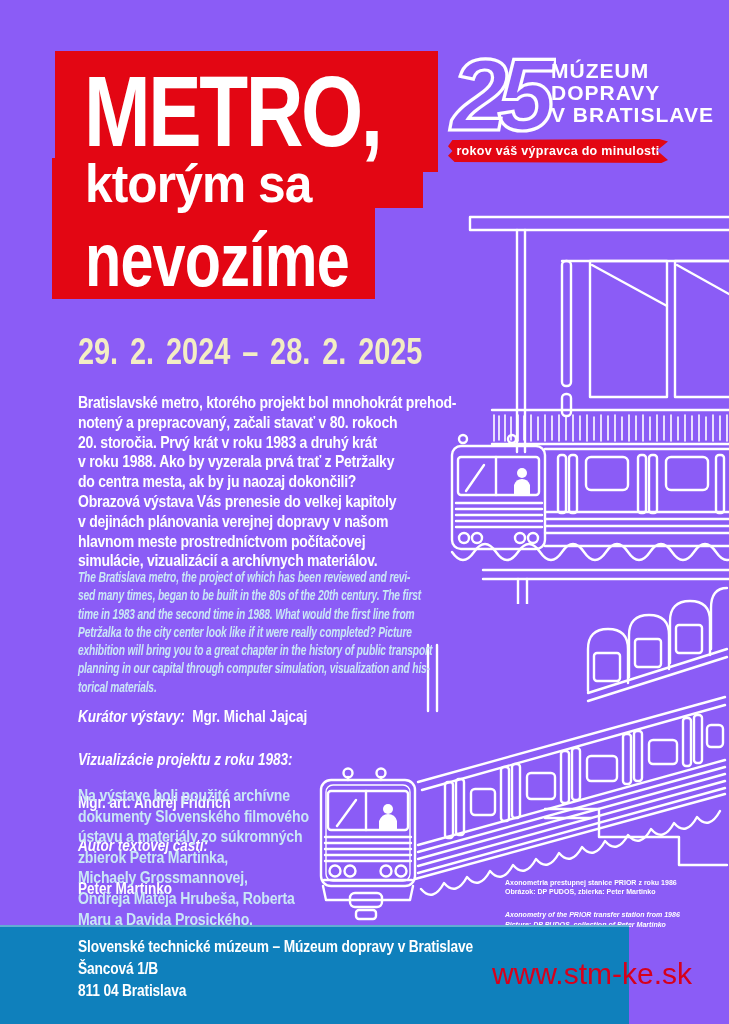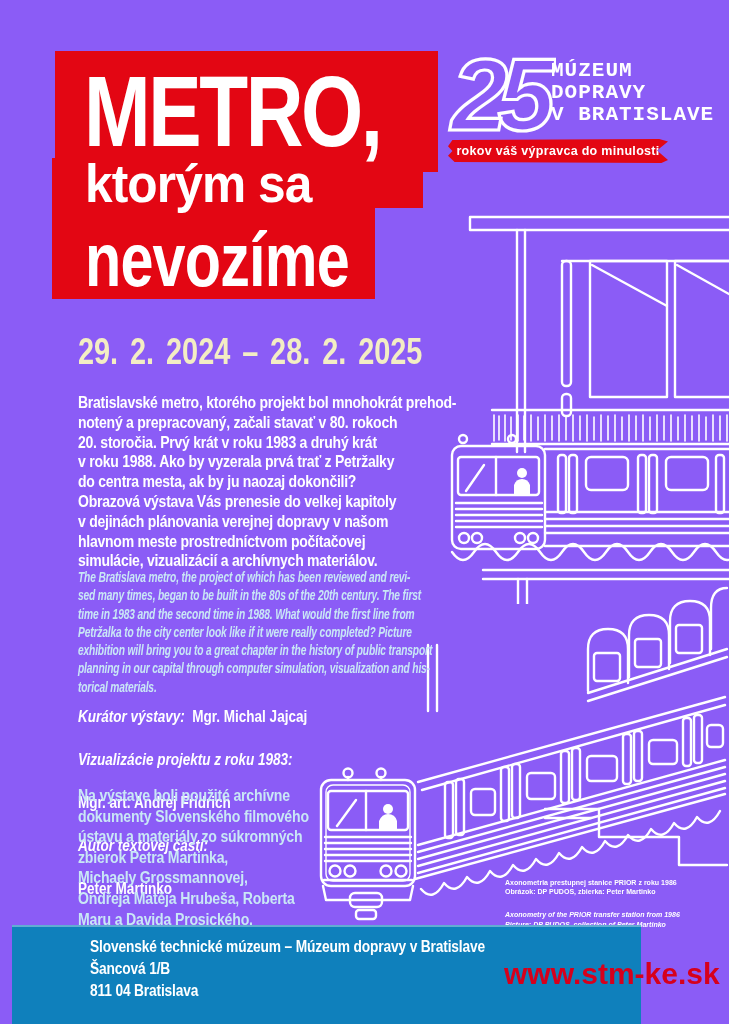--- a/index.html
+++ b/index.html
@@ -12,21 +12,21 @@
   
   .redblock{position:absolute; background:#E30613;}
   .title-line{position:absolute; color:#fff; font-weight:900; white-space:nowrap;
     transform-origin:left top;}
   .t1{left:84px; top:51px; font-size:100px; line-height:121px; letter-spacing:-3px; transform:scaleX(.80);}
   .t2{left:85px; top:158px; font-size:54px;  line-height:50px;  letter-spacing:-1px; transform:scaleX(.92);}
   .t3{left:85px; top:214px; font-size:76px;  line-height:91px;  letter-spacing:-1px; transform:scaleX(.78);}
   
   .logo-num{position:absolute; left:440px; top:48px; width:116px; height:96px;}
   .logo-org{position:absolute; left:551px; top:60px; color:#fff; font-size:21px;
-    line-height:22px; font-weight:700; letter-spacing:1px; white-space:pre-line;font-family:Liberation Mono, monospace;}
+    line-height:22px; font-weight:700; letter-spacing:1px; white-space:pre-line;}
   .ribbon{position:absolute; left:448px; top:139px; width:220px; height:24px; background:#E30613;
     clip-path:polygon(0 30%,2% 4%,96% 0,100% 10%,95% 48%,100% 88%,97% 100%,3% 96%,0 70%,2% 50%);
     display:flex; align-items:center; justify-content:center;}
   .ribbon span{color:#fff; font-size:12.5px; font-weight:700; letter-spacing:.3px; white-space:nowrap;}
   
   .date{position:absolute; left:78px; top:333px; color:#F3EDC4; font-size:37px; line-height:37px;
     font-weight:800; white-space:nowrap; word-spacing:5px; transform:scaleX(.78); transform-origin:left top;}
   .para{position:absolute; white-space:pre-line; transform-origin:left top; font-weight:700;}
   .para-sk{left:78px; top:393px; color:#fff; font-size:16.5px; line-height:19.8px;
     letter-spacing:-.3px; transform:scaleX(.85);}
@@ -36,24 +36,24 @@
     transform:scaleX(.82);}
   .credits .row{display:flex; gap:9px; white-space:nowrap;}
   .lbl{font-style:italic;}
   .archive{left:78px; top:786px; color:#C9E7F6; font-size:16px; line-height:20.6px;
     letter-spacing:-.2px; transform:scaleX(.88);}
   .caption{position:absolute; left:505px; top:868px; color:#fff; font-size:8px; line-height:9.6px;
     font-weight:700; white-space:pre-line; transform:scaleX(.88); transform-origin:left top;}
   .caption .en{font-style:italic; margin-top:4px;}
   
   .footer{position:absolute; left:0; top:925px; width:629px; height:99px; background:#0F80BC;
-    border-top:2px solid rgba(255,255,255,.35); box-sizing:border-box;margin-left:12px;}
+    border-top:2px solid rgba(255,255,255,.35); box-sizing:border-box;}
   .addr{position:absolute; left:78px; top:9px; color:#fff; font-size:17px; line-height:22px;
     font-weight:700; white-space:pre-line; letter-spacing:-.2px; transform:scaleX(.81); transform-origin:left top;}
-  .site{position:absolute; left:492px; top:30px; color:#D6001C; font-size:30px; font-weight:700;
+  .site{position:absolute; left:492px; top:30px; color:#D6001C; font-size:30px; font-weight:400;
     white-space:nowrap; letter-spacing:0;}
   
   .lineart{position:absolute; pointer-events:none;}
   .lineart *{vector-effect:non-scaling-stroke;}
 </style>
 </head>
 <body>
 
 <div class="poster">
 

